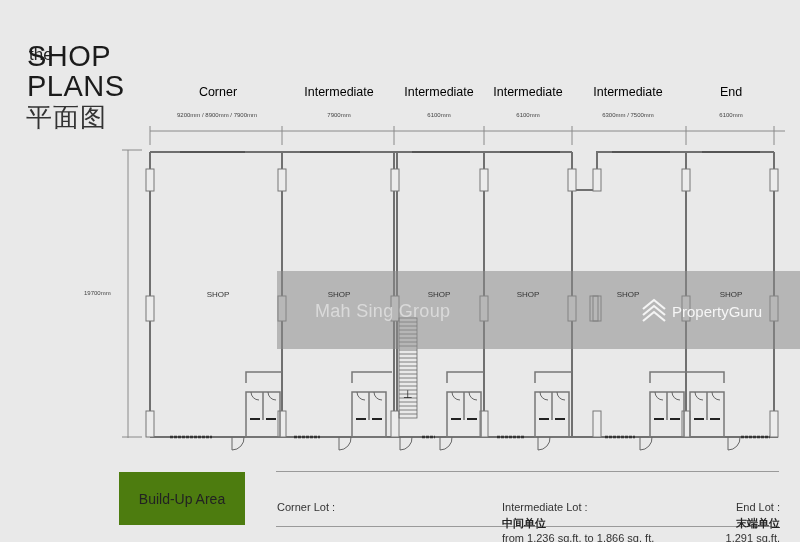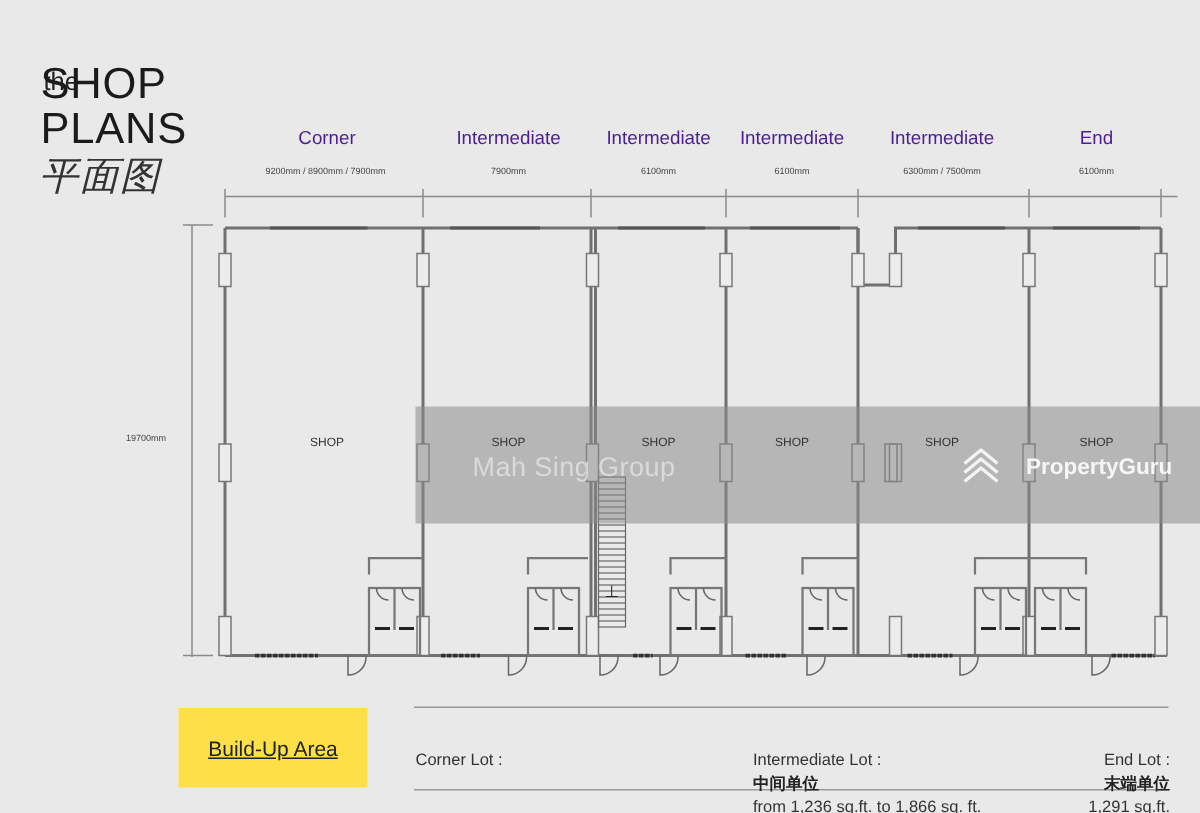--- a/index.html
+++ b/index.html
@@ -3,36 +3,36 @@
 <meta charset="utf-8">
 <style>
   html, body { margin:0; padding:0; }
   body {
     width:800px; height:542px; position:relative; overflow:hidden;
     background:#e9e9e9;
     font-family:"Liberation Sans", sans-serif; color:#2a2a2a;
   }
   .title-the { position:absolute; left:29px; top:13px; font-size:17px; color:#222;margin-top:32px; }
   .title-line { position:absolute; left:27px; font-size:29px; letter-spacing:0.5px; color:#1b1b1b; line-height:1; }
-  .title-cn { position:absolute; left:26px; top:104px; font-size:26px; color:#333; letter-spacing:1px; line-height:1;font-style:italic; }
-
-  .unit-label { position:absolute; top:85px; font-size:12.5px; color:#4c1d95; transform:translateX(-50%); white-space:nowrap; }
+  .title-cn { position:absolute; left:26px; top:104px; font-size:26px; color:#333; letter-spacing:1px; line-height:1; }
+
+  .unit-label { position:absolute; top:85px; font-size:12.5px; color:#000000; transform:translateX(-50%); white-space:nowrap; }
   .dim-label { position:absolute; top:112px; font-size:6px; color:#444; text-align:center; transform:translateX(-50%); white-space:nowrap; }
   .height-label { position:absolute; left:84px; top:290px; font-size:6px; color:#444; }
 
   svg.plan { position:absolute; left:0; top:0; }
 
   .overlay { position:absolute; left:277px; top:271px; width:523px; height:78px; background:rgba(140,140,140,0.55); }
   .shop-label { position:absolute; top:290px; font-size:8px; color:#333; transform:translateX(-50%); }
   .wm-mahsing { position:absolute; left:315px; top:301px; font-size:18px; color:rgba(230,230,230,0.75); letter-spacing:0.3px; }
   .wm-pg { position:absolute; left:640px; top:297px; height:28px; display:flex; align-items:center; gap:4px; color:#f4f4f4; }
-  .wm-pg-text { font-size:15px; font-weight:bold; color:#f6f6f6;margin-left:12px; }
-
-  .bua-box { position:absolute; left:119px; top:472px; width:126px; height:53px; background:#fde047;
-    display:flex; align-items:center; justify-content:center; font-size:14px; color:#222;text-decoration:underline; }
+  .wm-pg-text { font-size:15px; font-weight:normal; color:#f6f6f6; }
+
+  .bua-box { position:absolute; left:119px; top:472px; width:126px; height:53px; background:#4d7c0f;
+    display:flex; align-items:center; justify-content:center; font-size:14px; color:#222; }
   .rule { position:absolute; left:276px; width:503px; height:1px; background:#9a9a9a; }
   .lot { position:absolute; top:500px; font-size:11px; line-height:15.5px; color:#333; }
   .lot .cn { font-weight:bold; color:#222; font-size:11px; }
   .lot.right { text-align:right; }
 </style>
 </head>
 <body>
 
 <div class="title-the">the</div>
 <div class="title-line" style="top:42px">SHOP</div>

